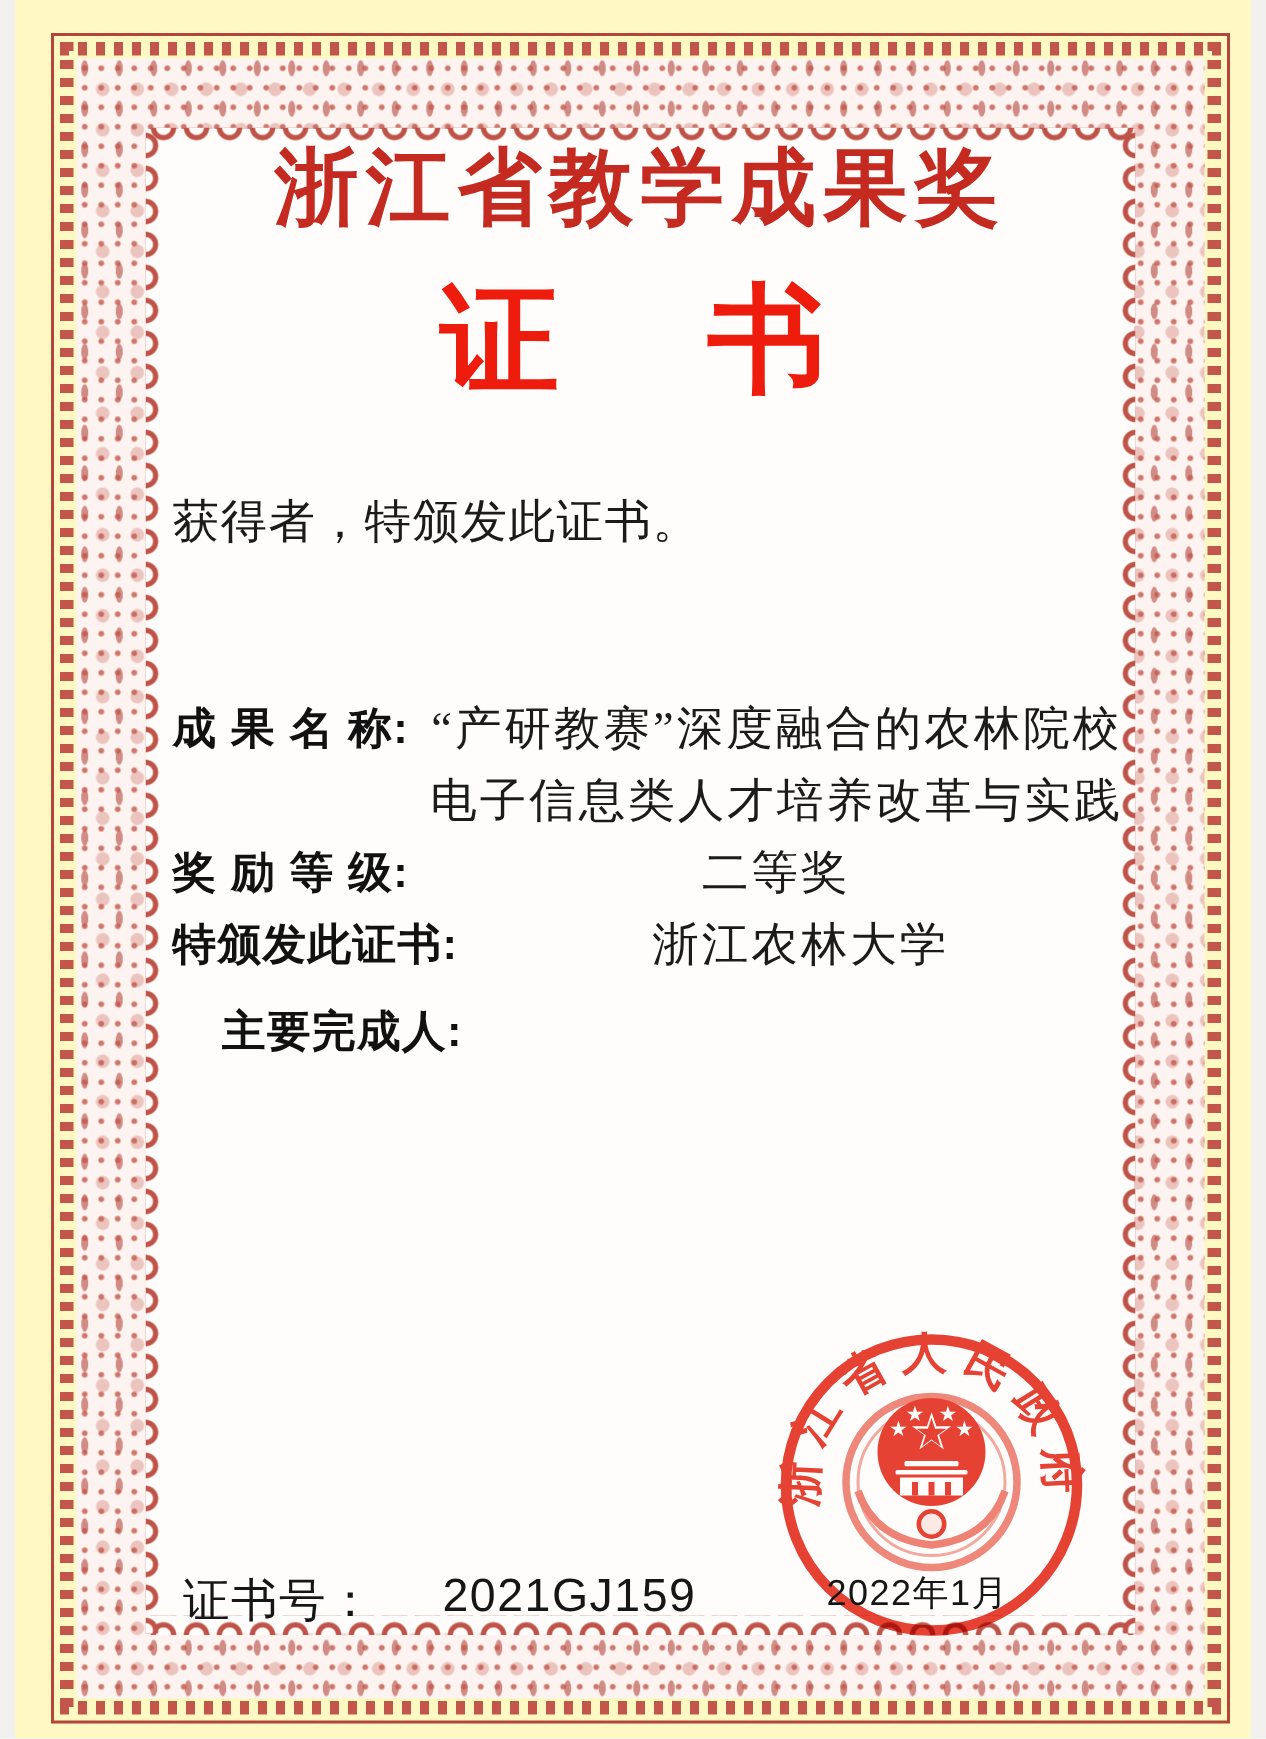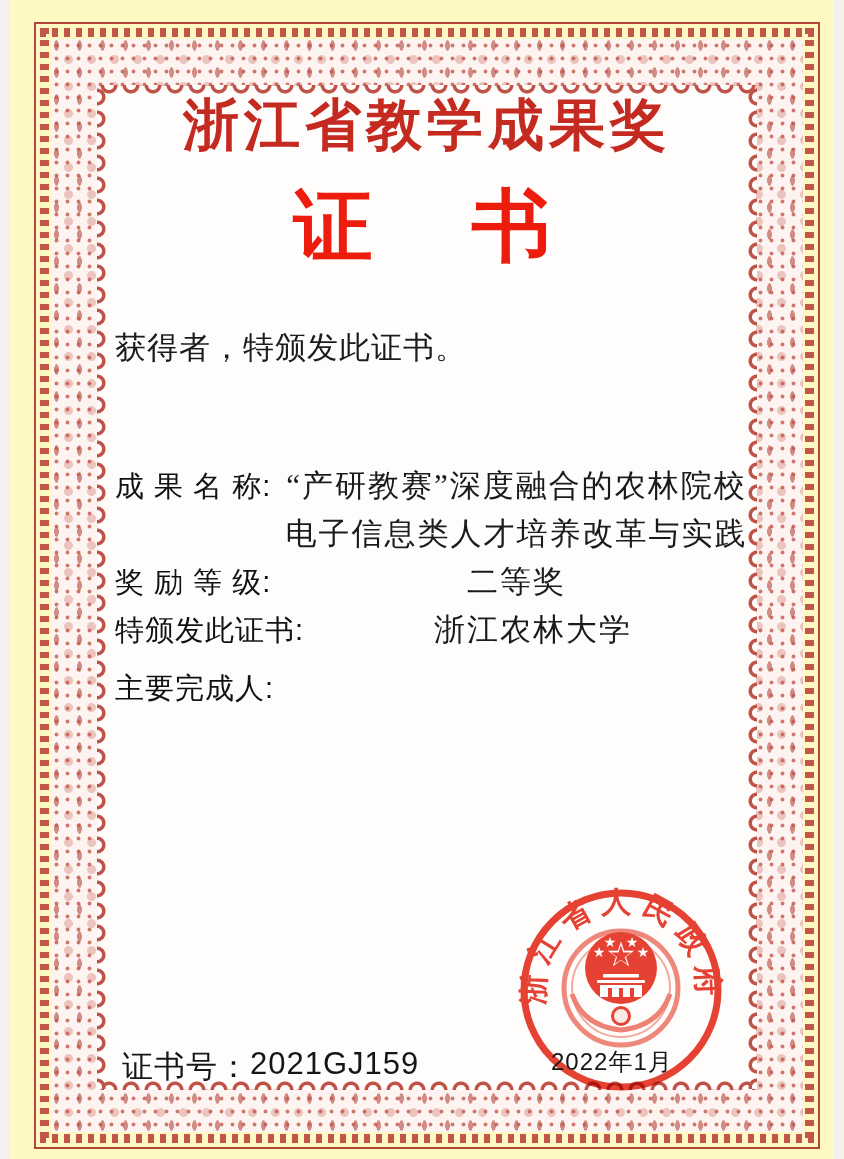--- a/index.html
+++ b/index.html
@@ -69,44 +69,44 @@
     font-family:"Liberation Serif",serif;color:#1b1b1b;
     font-size:31px;line-height:48px;letter-spacing:1px;
   }
   .body-line{white-space:nowrap;}
   .body-line.indent{text-indent:62px;}
   .fields{
     position:absolute;left:105px;right:86px;top:462px;
     color:#141414;
   }
   .field-row{display:flex;align-items:flex-start;}
-  .field-row.gap-top{margin-top:10px;}
+  .field-row.gap-top{margin-top:10px;margin-left:33px;}
   .field-label{
-    flex:0 0 auto;font-family:"Liberation Sans",sans-serif;font-weight:400;
+    flex:0 0 auto;font-family:"Liberation Sans",sans-serif;font-weight:700;
     font-size:29px;line-height:48px;letter-spacing:1px;margin-right:14px;
     white-space:nowrap;color:#111;
   }
   .field-value{flex:1 1 auto;font-family:"Liberation Serif",serif;
     font-size:31px;line-height:48px;letter-spacing:2px;color:#1b1b1b;text-align:center;}
   .value-line{white-space:nowrap;}
 
   
   .seal{
     position:absolute;left:505px;top:884px;width:212px;height:212px;
     mix-blend-mode:multiply;opacity:.96;
   }
   .issue-date{
     position:absolute;left:541px;top:1046px;z-index:6;
     font-family:"Liberation Sans",sans-serif;font-size:24px;color:#161616;
     letter-spacing:1px;
   }
   .cert-no{
     position:absolute;left:112px;top:1046px;
     font-family:"Liberation Sans",sans-serif;font-size:31px;color:#161616;
-    letter-spacing:1px;display:flex;
+    letter-spacing:1px;display:flex;gap:45px;
   }
 </style>
 </head>
 <body>
 
 <div class="page">
 
   <div class="border-line"></div>
   <div class="border-squares"></div>
   <div class="border-lace"></div>

